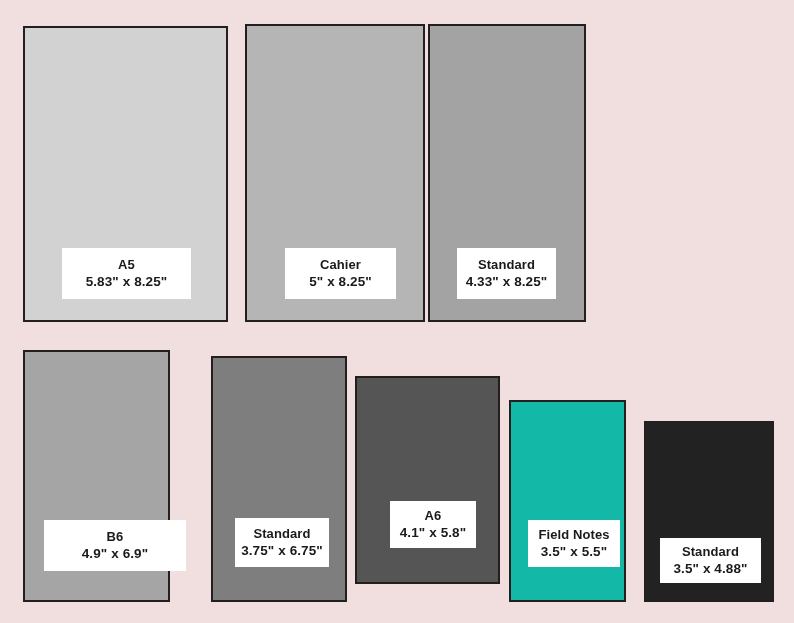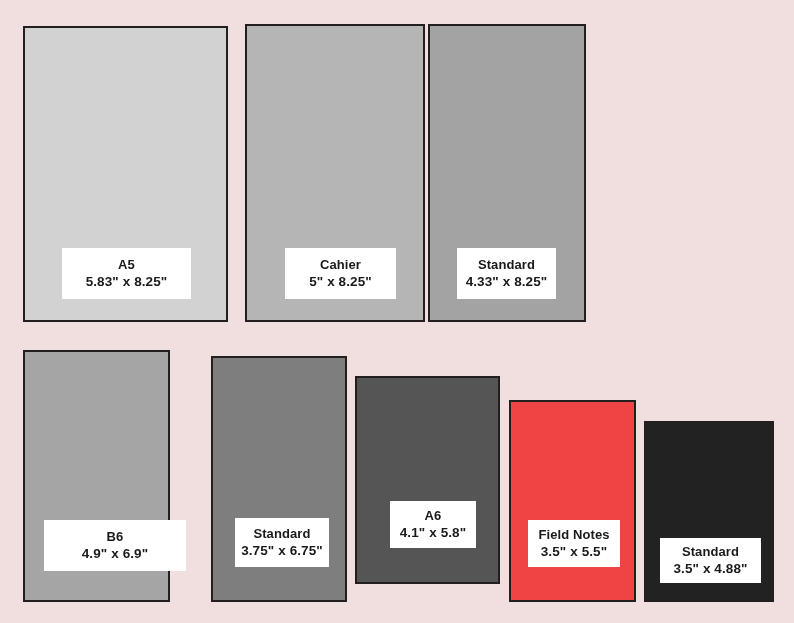--- a/index.html
+++ b/index.html
@@ -80,21 +80,21 @@
         <div class="label-name">Standard</div>
         <div class="label-dims">3.75" x 6.75"</div>
       </div>
     </div>
     <div class="size-block" style="left: 355px; top: 376px; width: 145px; height: 208px; background: rgb(85, 85, 85); border-color: rgb(35, 31, 32);">
       <div class="label-box" style="left: 33px; top: 123px; width: 86px; height: 47px; background: rgb(255, 255, 255);">
         <div class="label-name">A6</div>
         <div class="label-dims">4.1" x 5.8"</div>
       </div>
     </div>
-    <div class="size-block" style="left: 509px; top: 400px; width: 127px; height: 202px; background: #ef4444; border-color: rgb(35, 31, 32);">
+    <div class="size-block" style="left: 509px; top: 400px; width: 117px; height: 202px; background: #14b8a6; border-color: rgb(35, 31, 32);">
       <div class="label-box" style="left: 17px; top: 118px; width: 92px; height: 47px; background: rgb(255, 255, 255);">
         <div class="label-name">Field Notes</div>
         <div class="label-dims">3.5" x 5.5"</div>
       </div>
     </div>
     <div class="size-block" style="left: 644px; top: 421px; width: 130px; height: 181px; background: rgb(34, 34, 34); border-color: rgb(35, 31, 32);">
       <div class="label-box" style="left: 14px; top: 115px; width: 101px; height: 45px; background: rgb(255, 255, 255);">
         <div class="label-name">Standard</div>
         <div class="label-dims">3.5" x 4.88"</div>
       </div>

